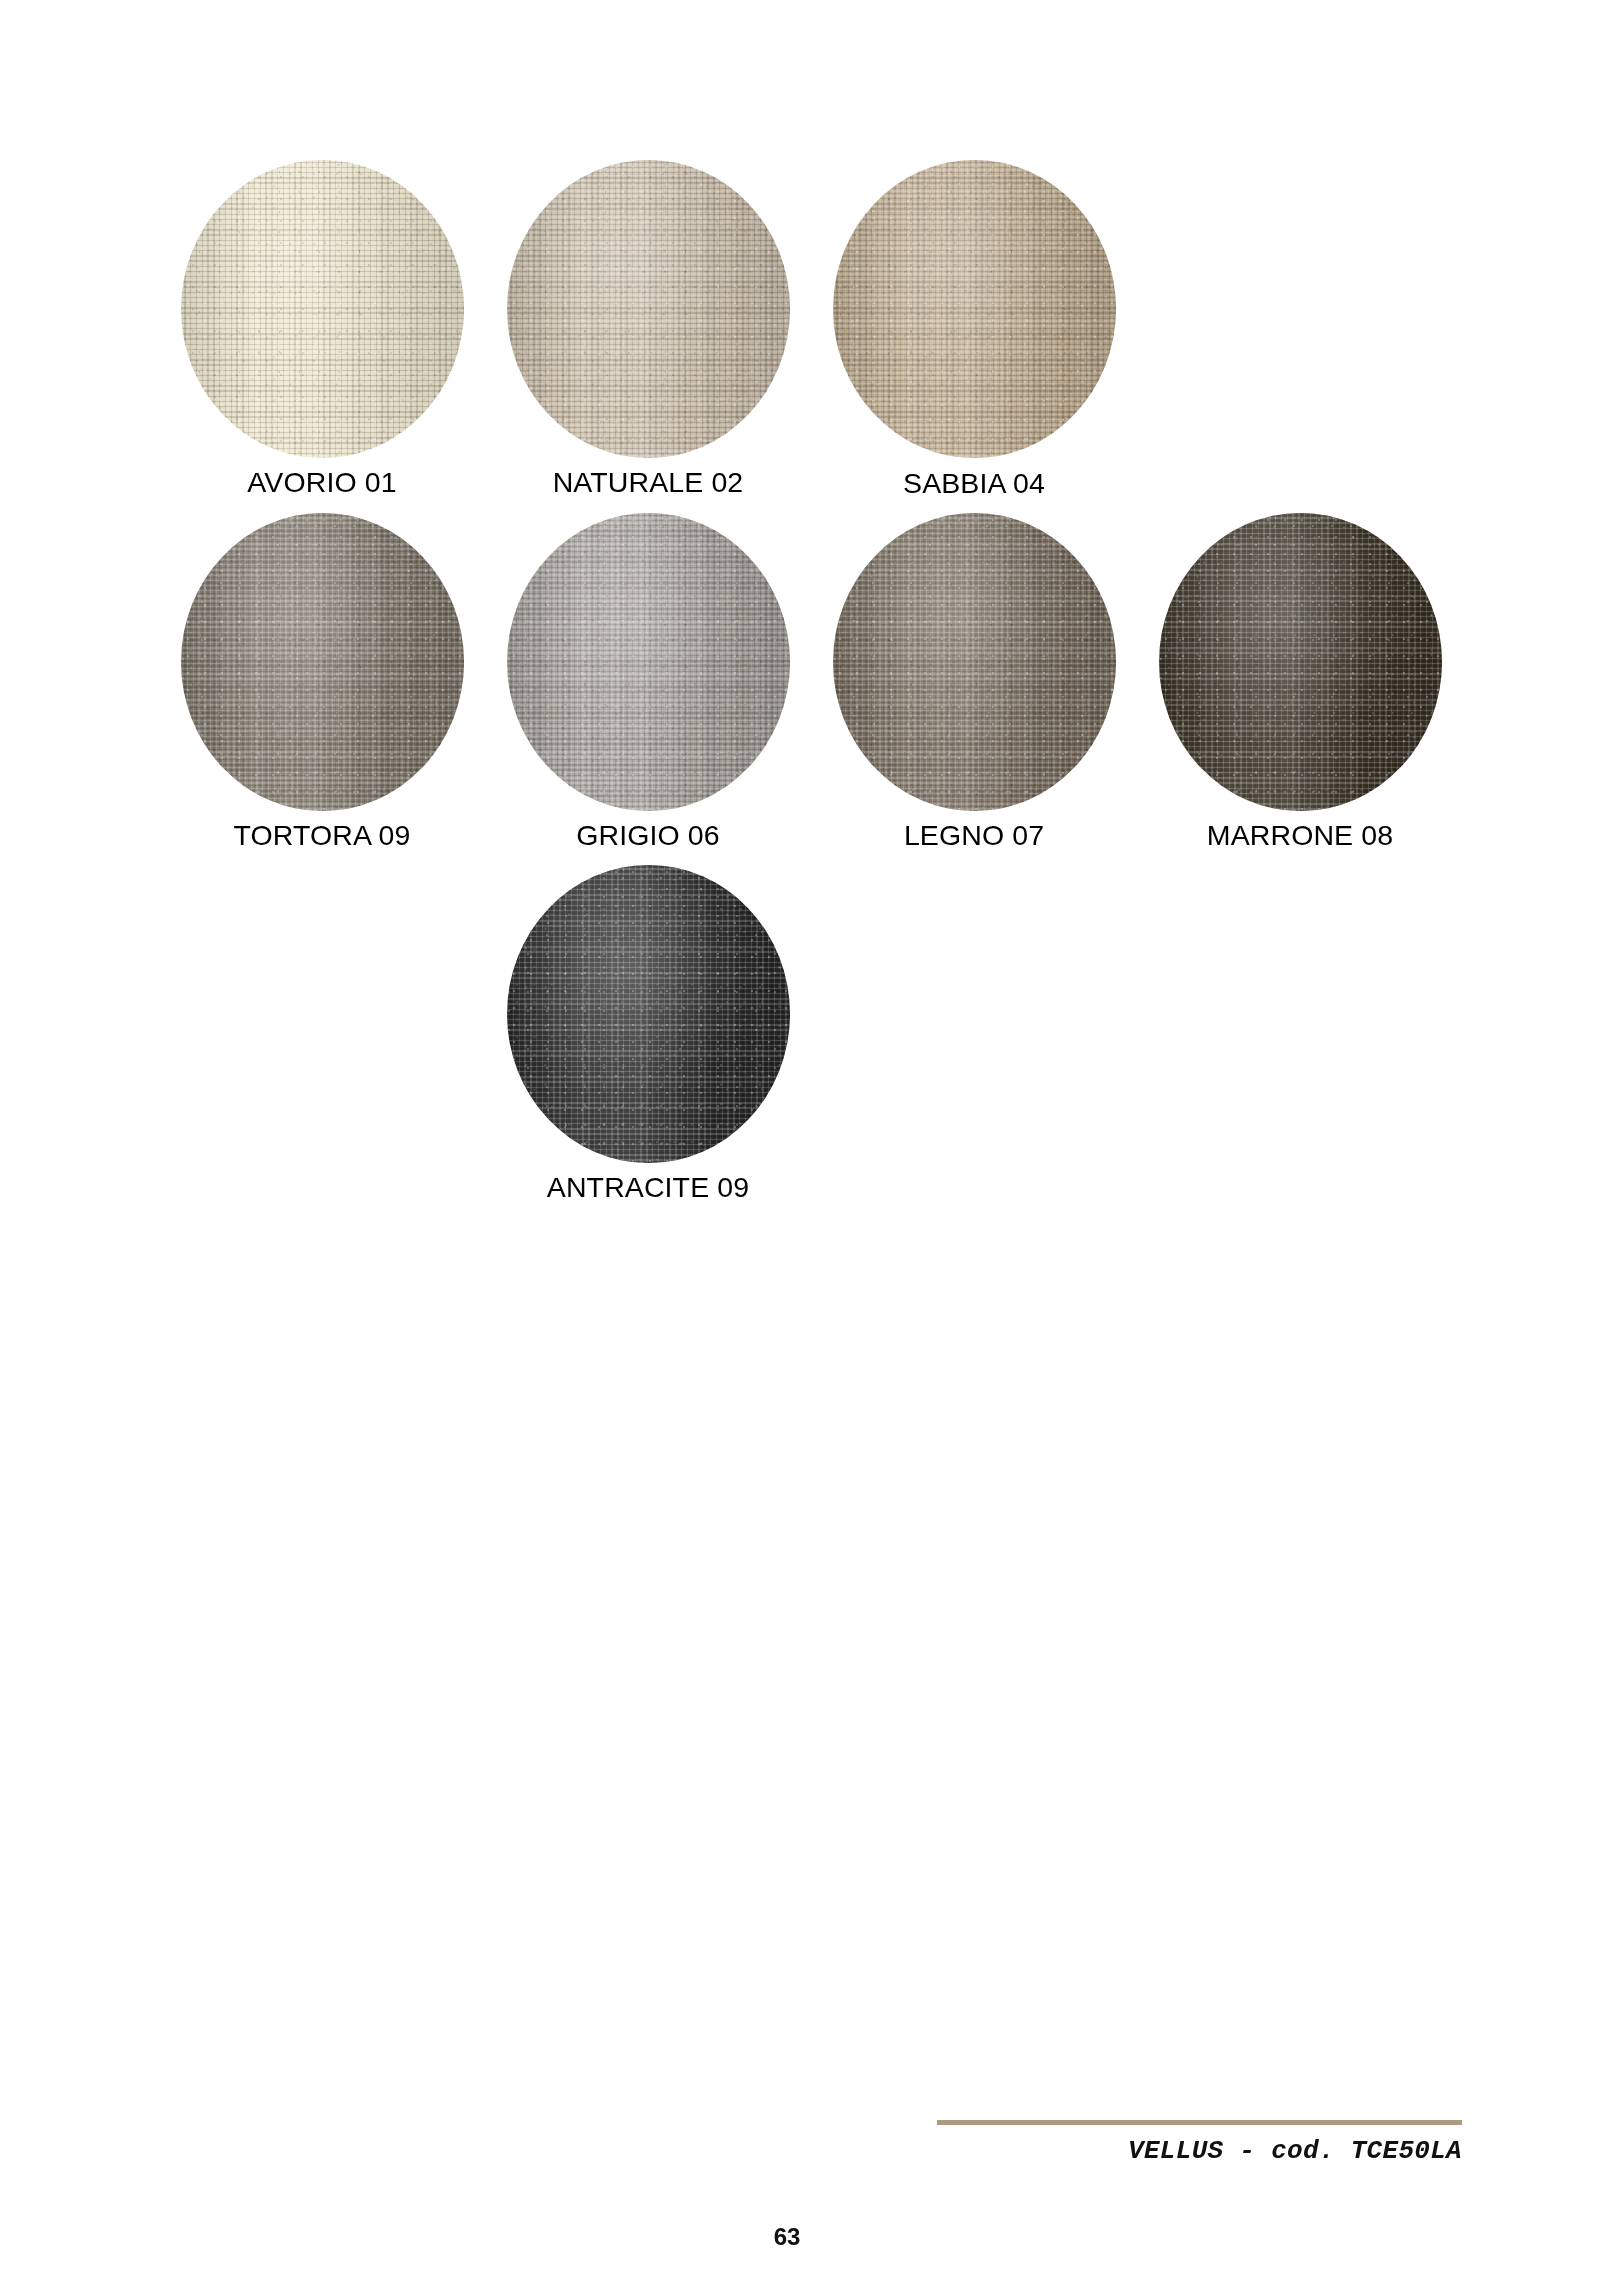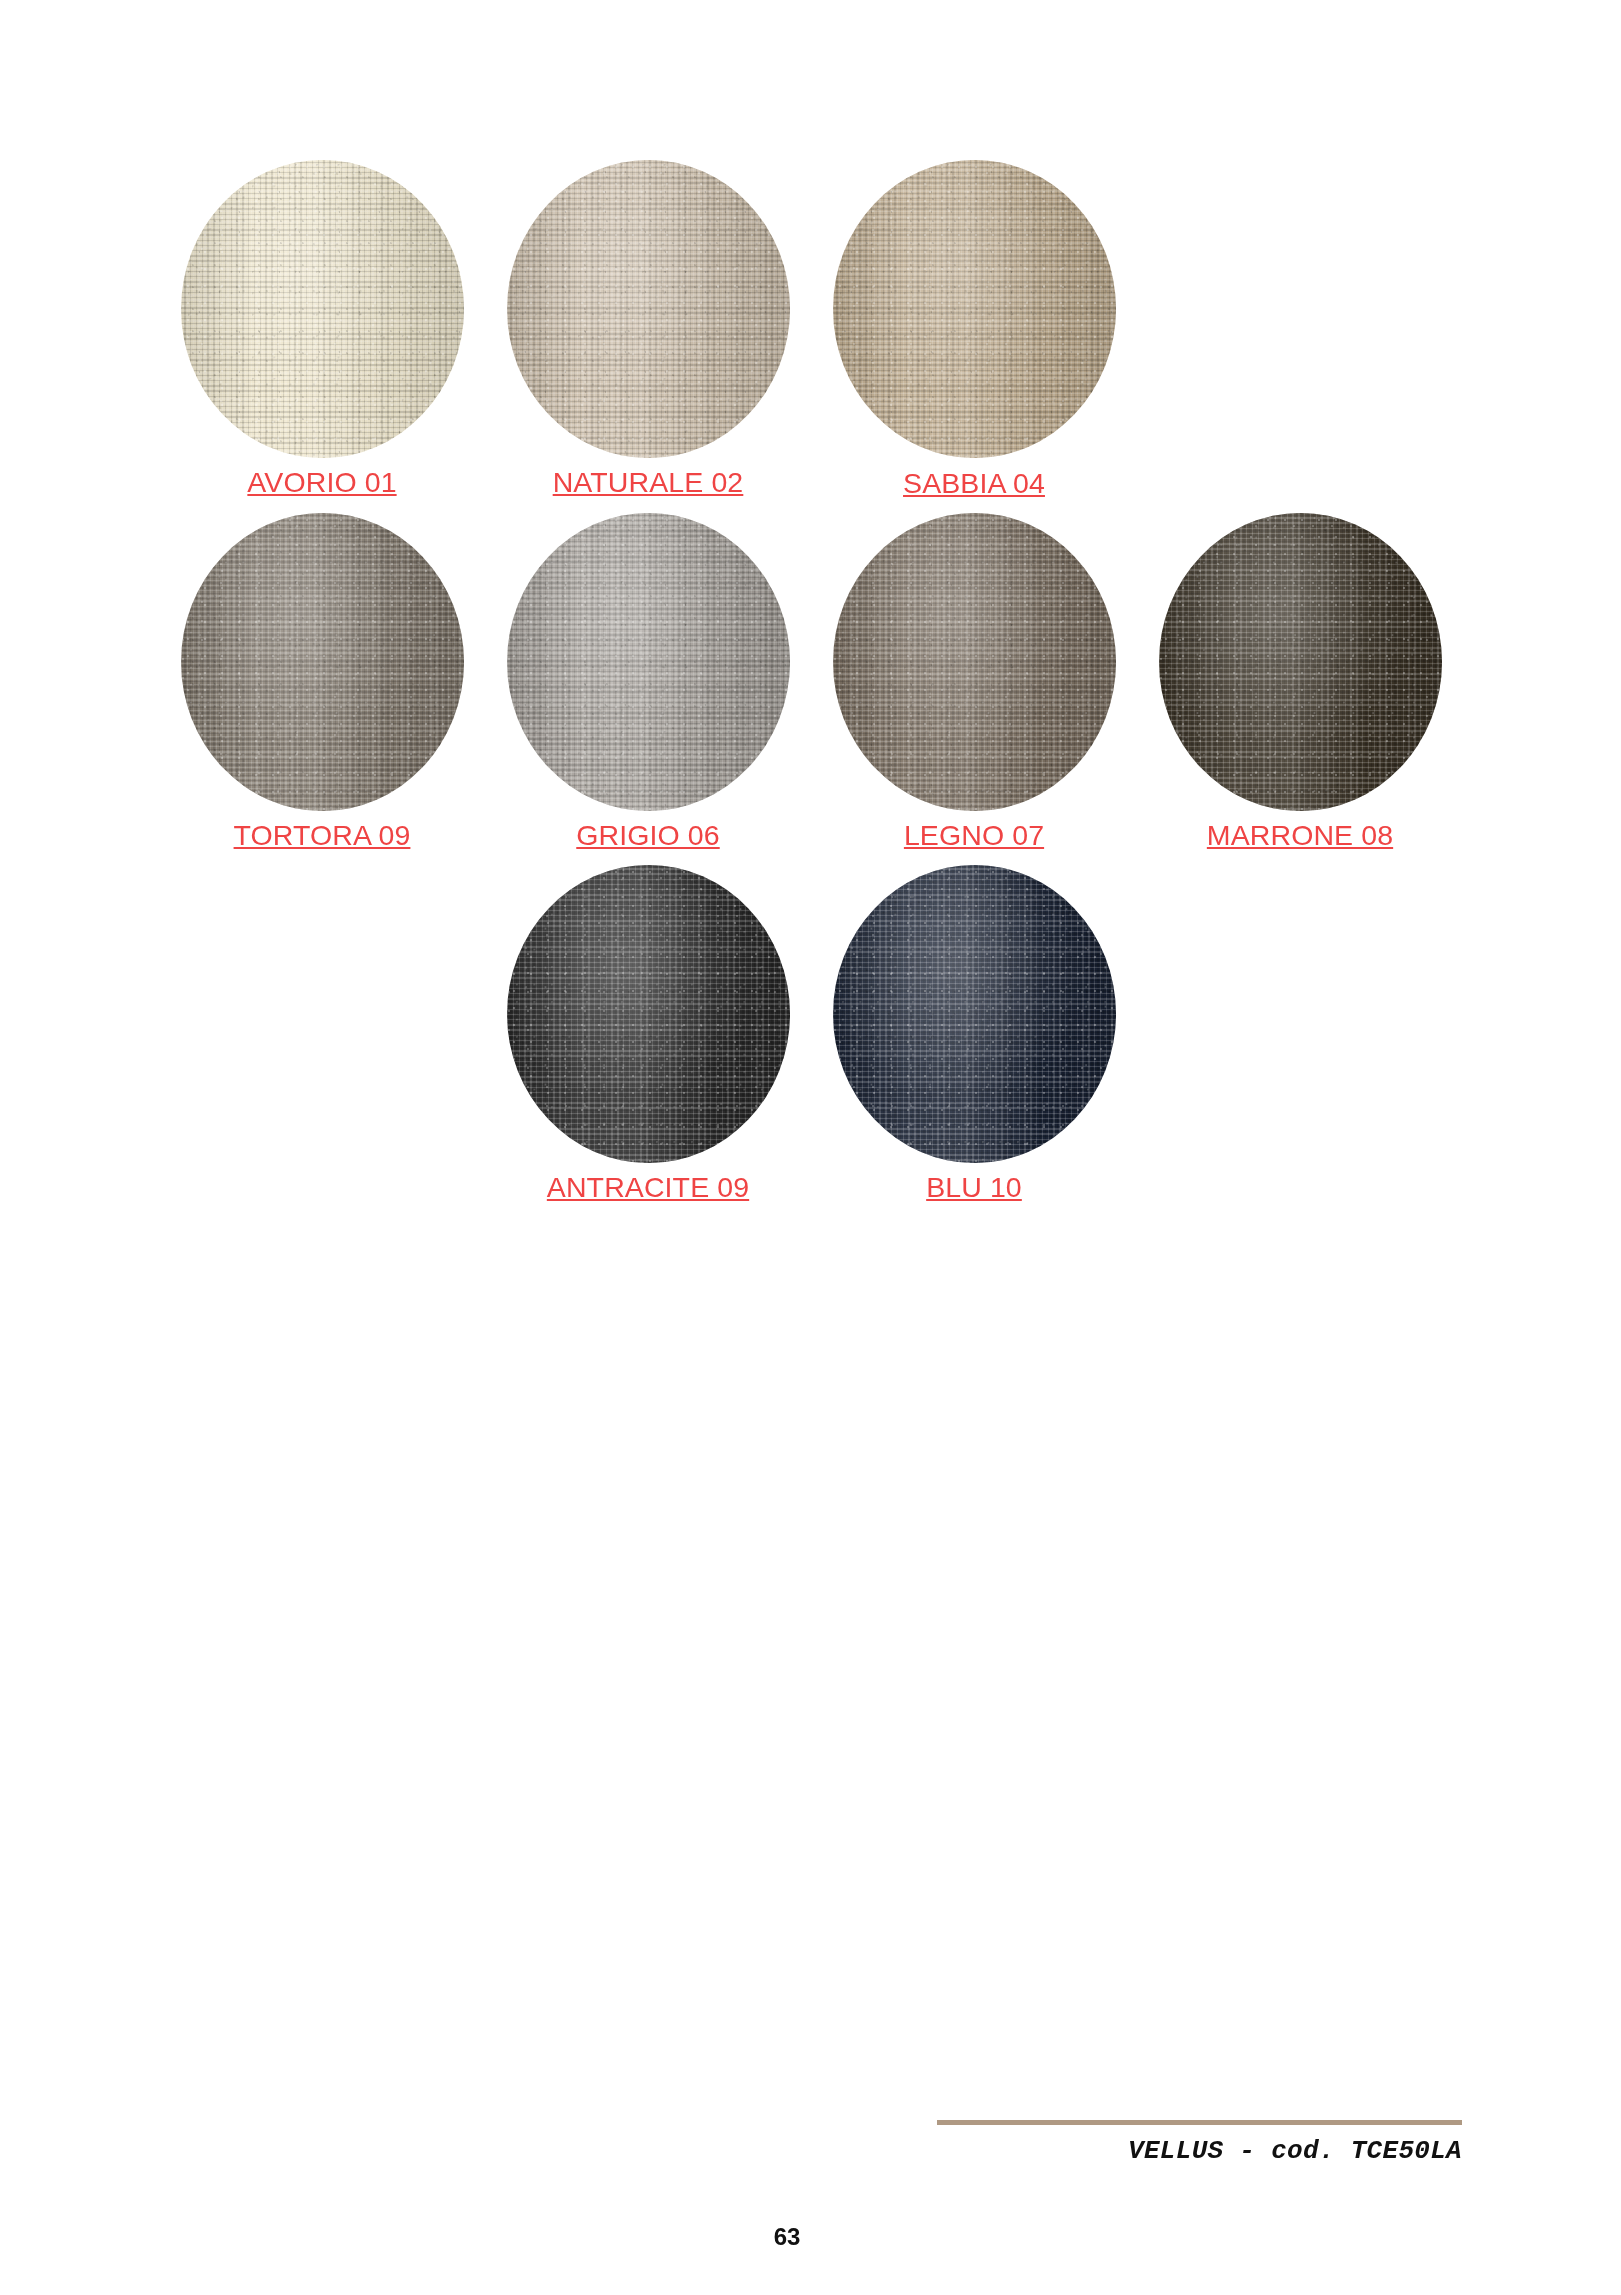--- a/index.html
+++ b/index.html
@@ -122,25 +122,24 @@
         rgba(255,255,255,0.00) 62%);
     pointer-events: none;
   }
 
   .swatch-label {
     margin-top: 9px;
     font-family: "Liberation Sans", sans-serif;
     font-size: 28.5px;
     font-weight: 400;
     letter-spacing: 0.1px;
-    color: #ef4444;
+    color: #000000;
     white-space: nowrap;
     text-align: center;
     line-height: 1;
-    text-decoration: underline;
   }
   
   .swatch-cell.nudge-up .swatch-label { margin-top: 0px; }
   .swatch-cell.nudge-down .swatch-label { margin-top: 10px; }
 
   
   .footer {
     position: absolute;
     left: 937px;
     top: 2120px;
@@ -257,28 +256,20 @@
 
       <div class="swatch-cell">
         <div class="swatch-disc-wrap">
           <div class="swatch-disc" id="sw-2-0" style="background-color: rgb(44, 44, 44);">
             <div class="swatch-sheen"></div>
           </div>
         </div>
         <div class="swatch-label">ANTRACITE 09</div>
       </div>
 
-      <div class="swatch-cell">
-        <div class="swatch-disc-wrap">
-          <div class="swatch-disc" id="sw-2-1" style="background-color: rgb(27, 36, 54);">
-            <div class="swatch-sheen"></div>
-          </div>
-        </div>
-        <div class="swatch-label">BLU 10</div>
-      </div>
 
     </div>
 
   </div>
 
   <div class="footer">
     <div class="footer-rule" style="background: rgb(175, 153, 131);"></div>
     <div class="footer-caption">VELLUS  - cod. TCE50LA</div>
   </div>
 

